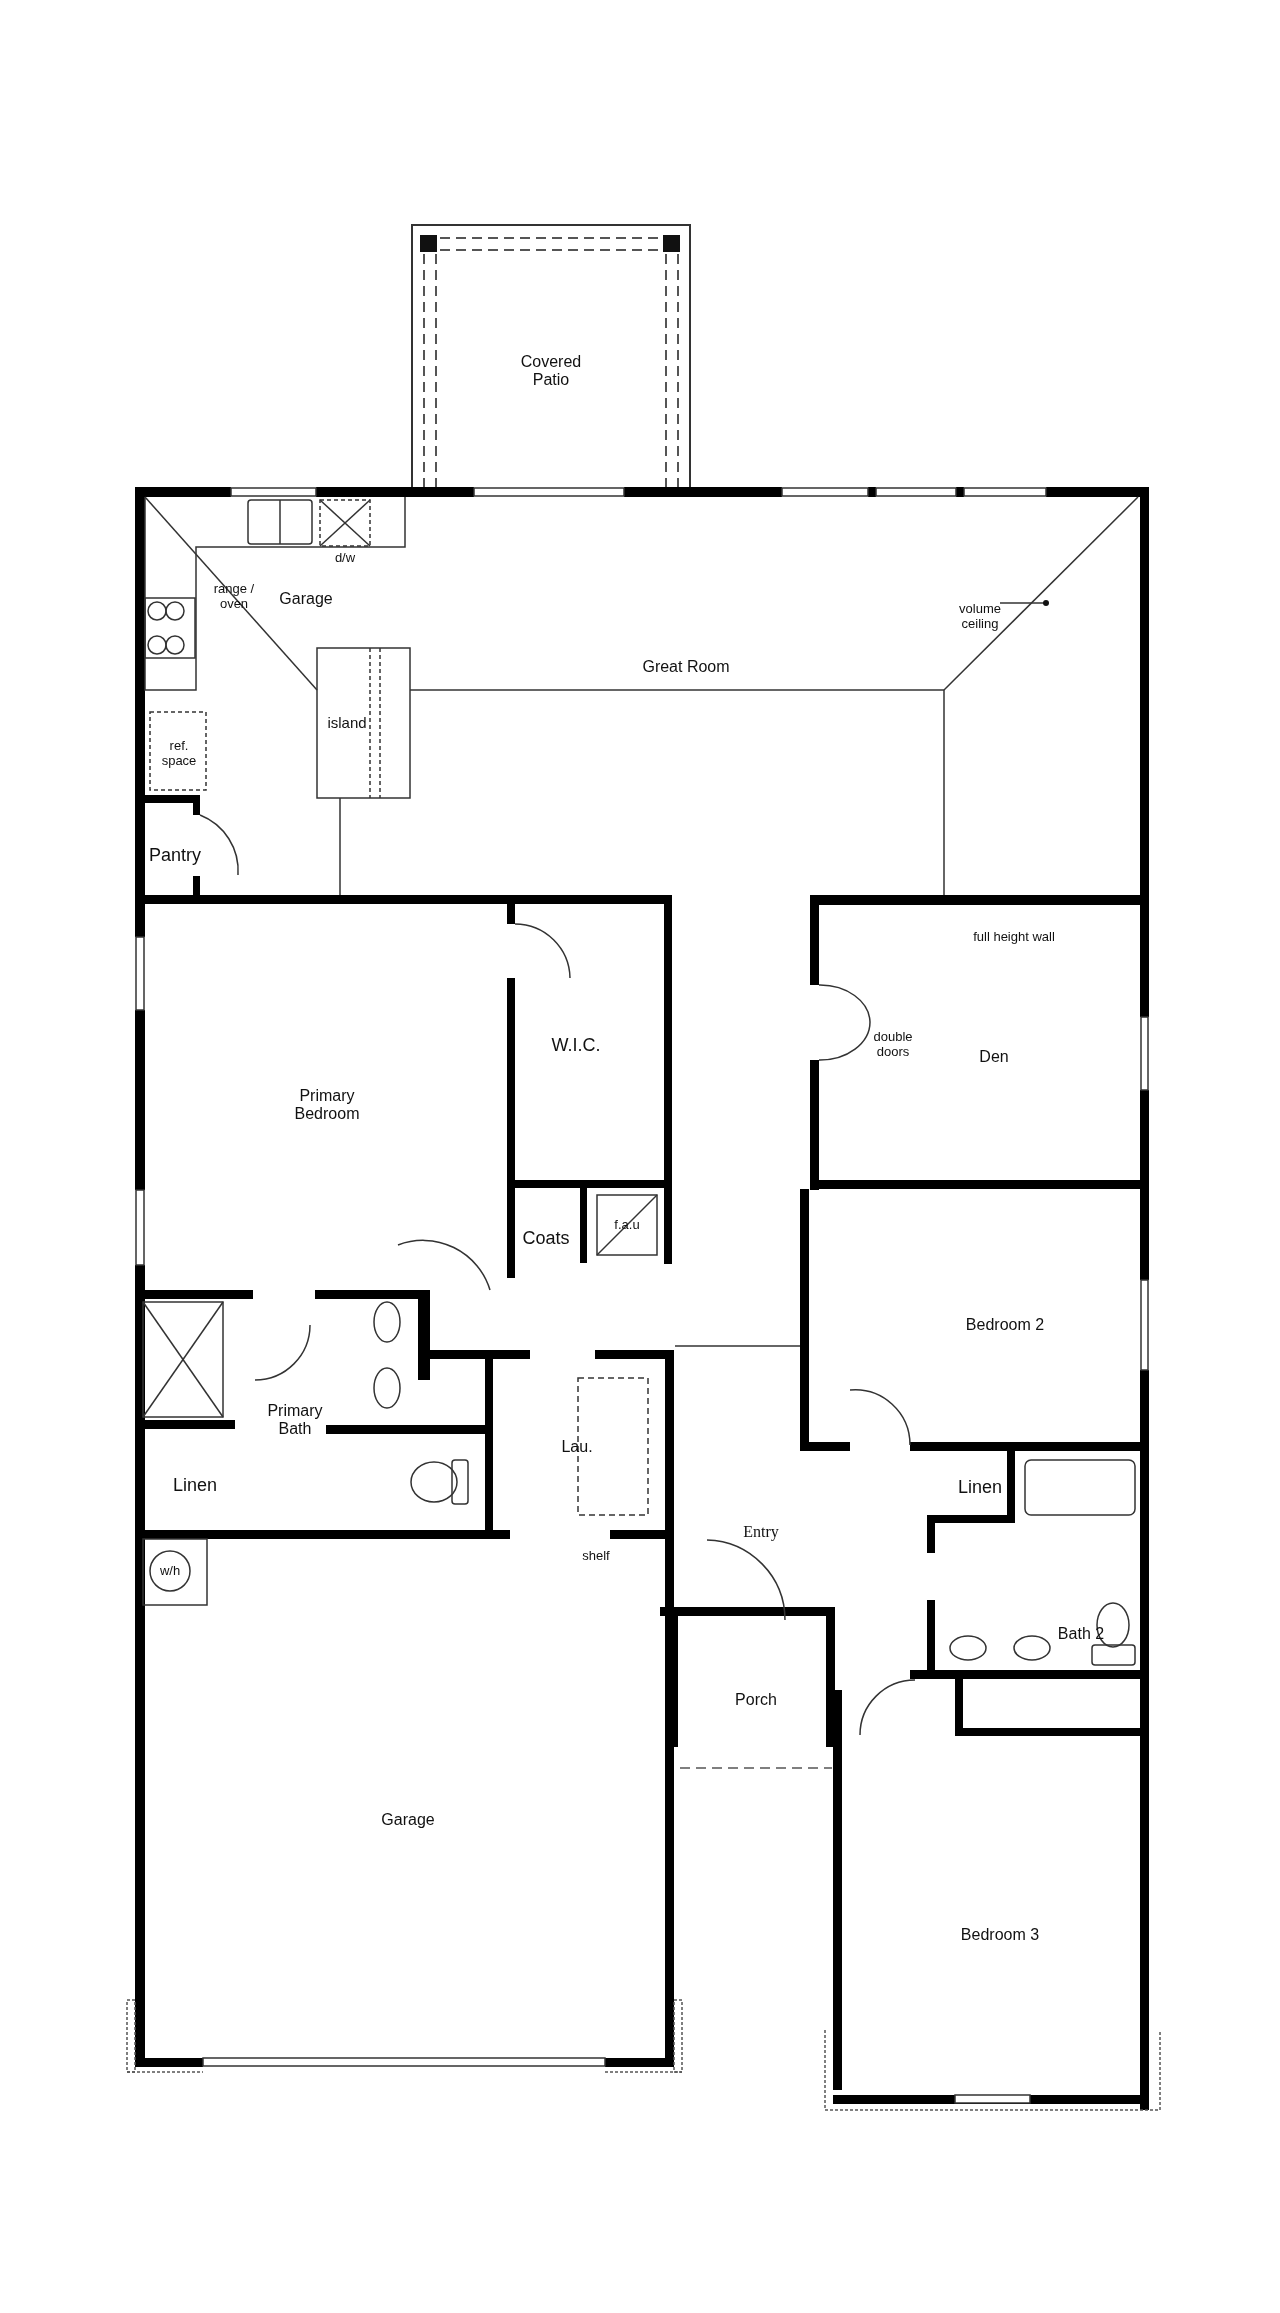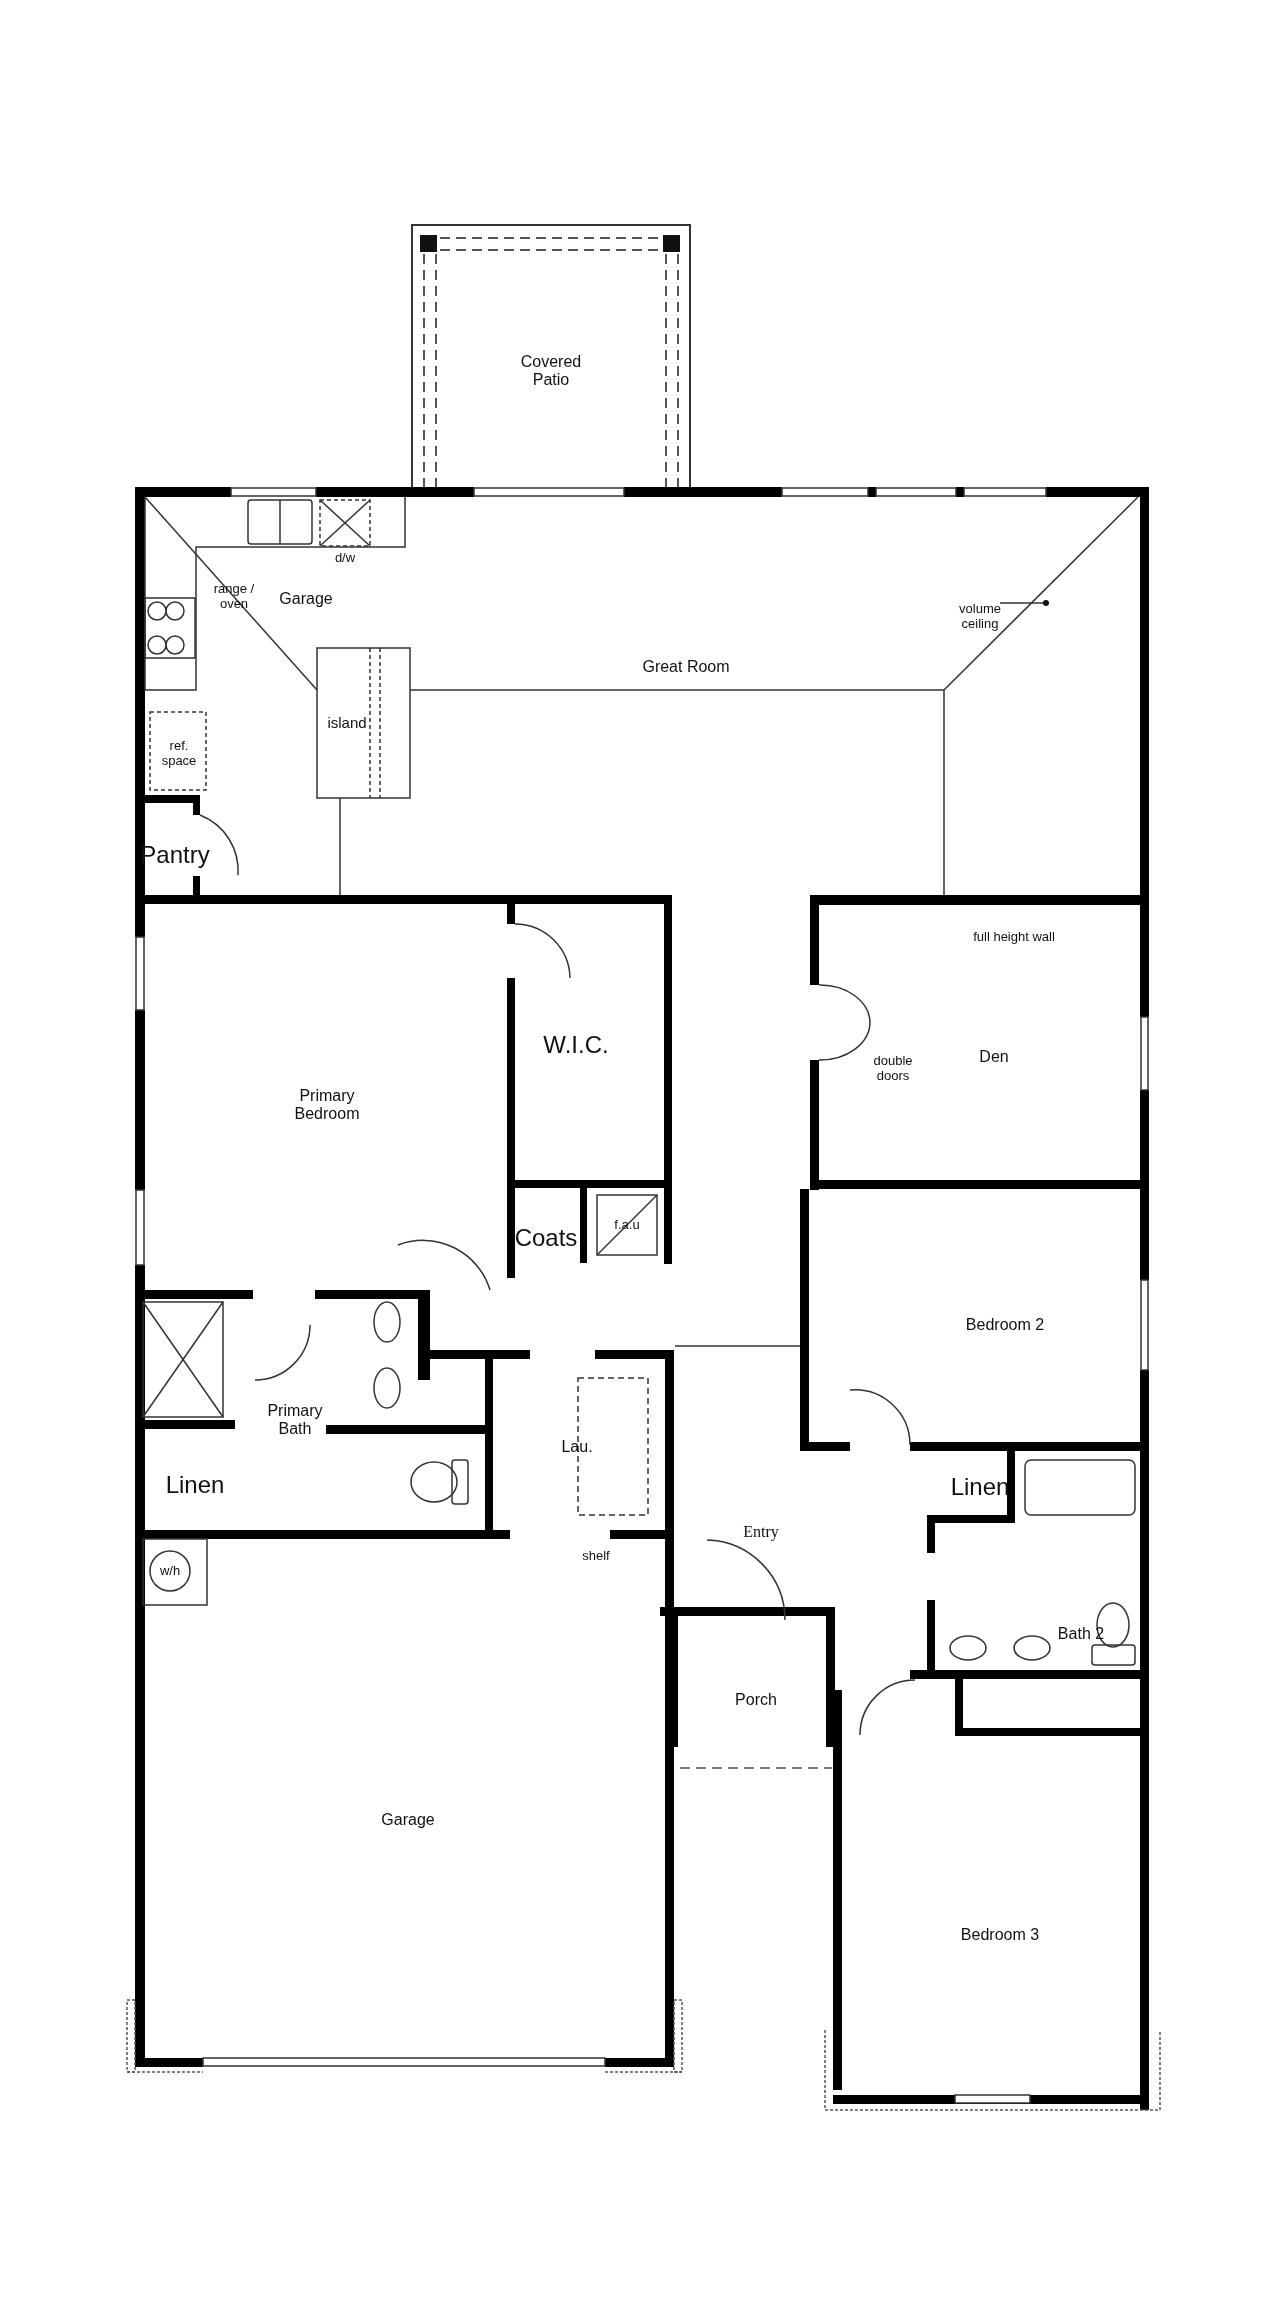--- a/index.html
+++ b/index.html
@@ -1,20 +1,20 @@
 <!DOCTYPE html>
 <html><head>
 <meta charset="utf-8">
 <style>
   html,body{margin:0;padding:0;background:#ffffff;}
   body{width:1280px;height:2313px;position:relative;overflow:hidden;font-family:"Liberation Sans",sans-serif;color:#111;}
   #plan{position:absolute;left:0;top:0;}
   .lbl{position:absolute;transform:translate(-50%,-50%);text-align:center;white-space:nowrap;line-height:1.15;color:#111;}
   .lg{font-size:16px;}
-  .md{font-size:24px;}
+  .md{font-size:18px;}
   .sm{font-size:15px;}
   .xs{font-size:13px;}
 </style>
 </head>
 <body>
 
 <svg id="plan" width="1280" height="2313" viewBox="0 0 1280 2313" xmlns="http://www.w3.org/2000/svg">
   <g fill="none" stroke="#333" stroke-width="2">
 
     <rect x="412" y="225" width="278" height="268"></rect>
@@ -210,19 +210,19 @@
 <div class="lbl sm" style="left:347px;top:723px;">island</div>
 <div class="lbl xs" style="left:179px;top:754px;">
   <div>ref.</div>
   <div>space</div>
 </div>
 <div class="lbl xs" style="left:980px;top:617px;">
   <div>volume</div>
   <div>ceiling</div>
 </div>
 <div class="lbl xs" style="left:1014px;top:937px;">full height wall</div>
-<div class="lbl xs" style="left:893px;top:1045px;margin-top:24px;">
+<div class="lbl xs" style="left:893px;top:1045px;">
   <div>double</div>
   <div>doors</div>
 </div>
 <div class="lbl xs" style="left:627px;top:1225px;">f.a.u</div>
 <div class="lbl xs" style="left:596px;top:1556px;">shelf</div>
 <div class="lbl xs" style="left:170px;top:1571px;">w/h</div>
 
 </body></html>

